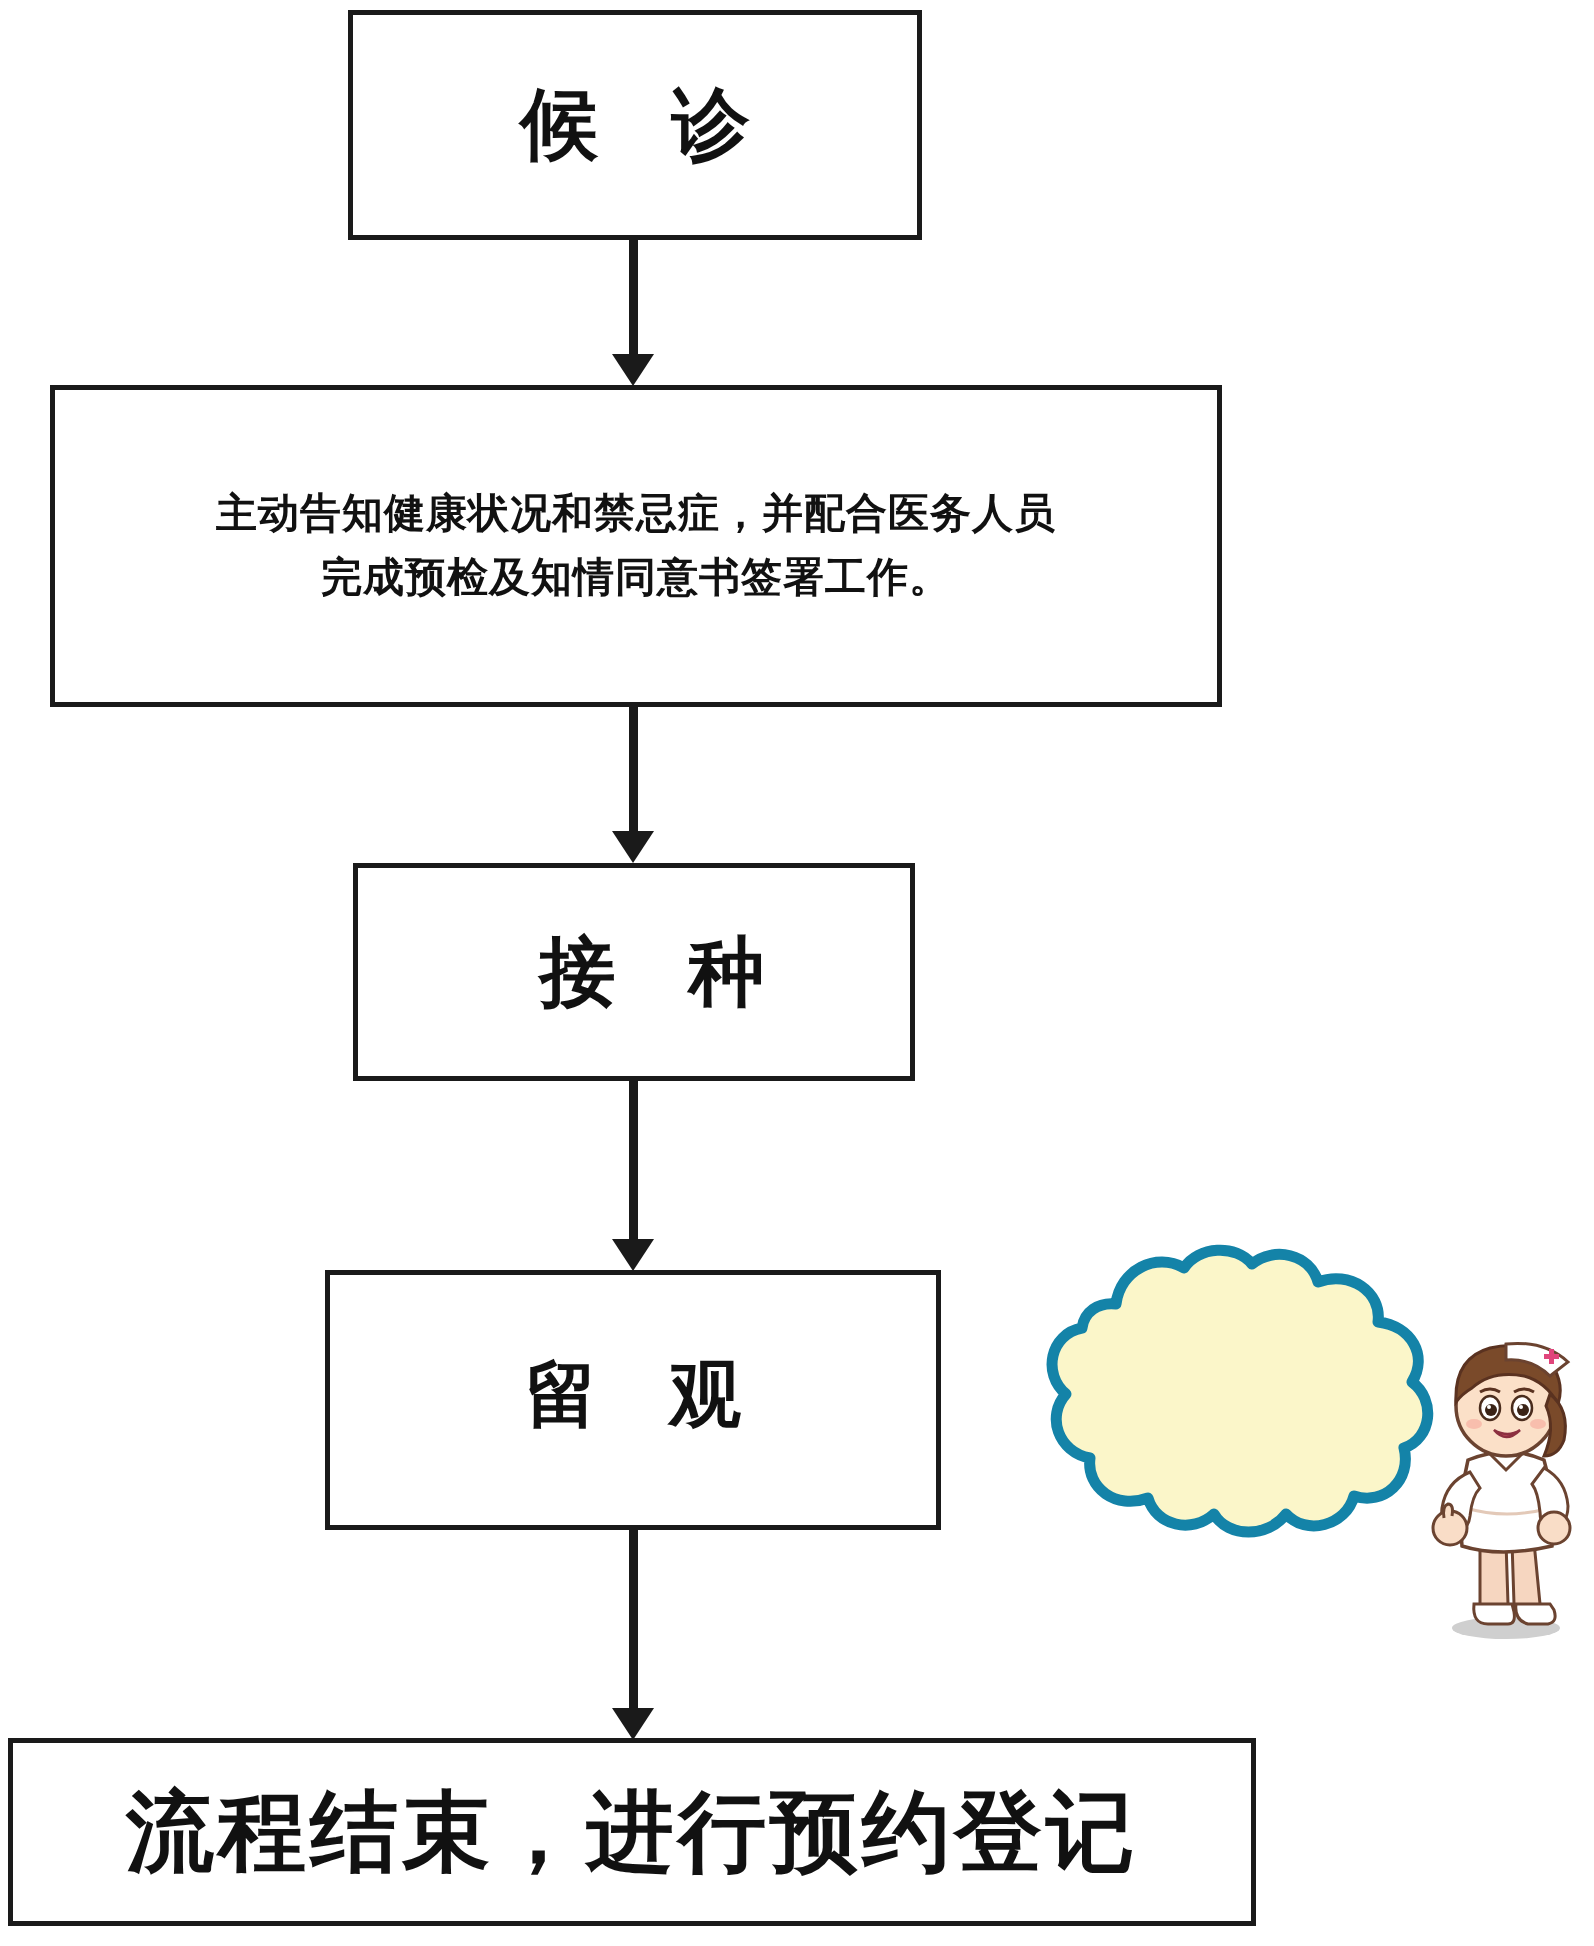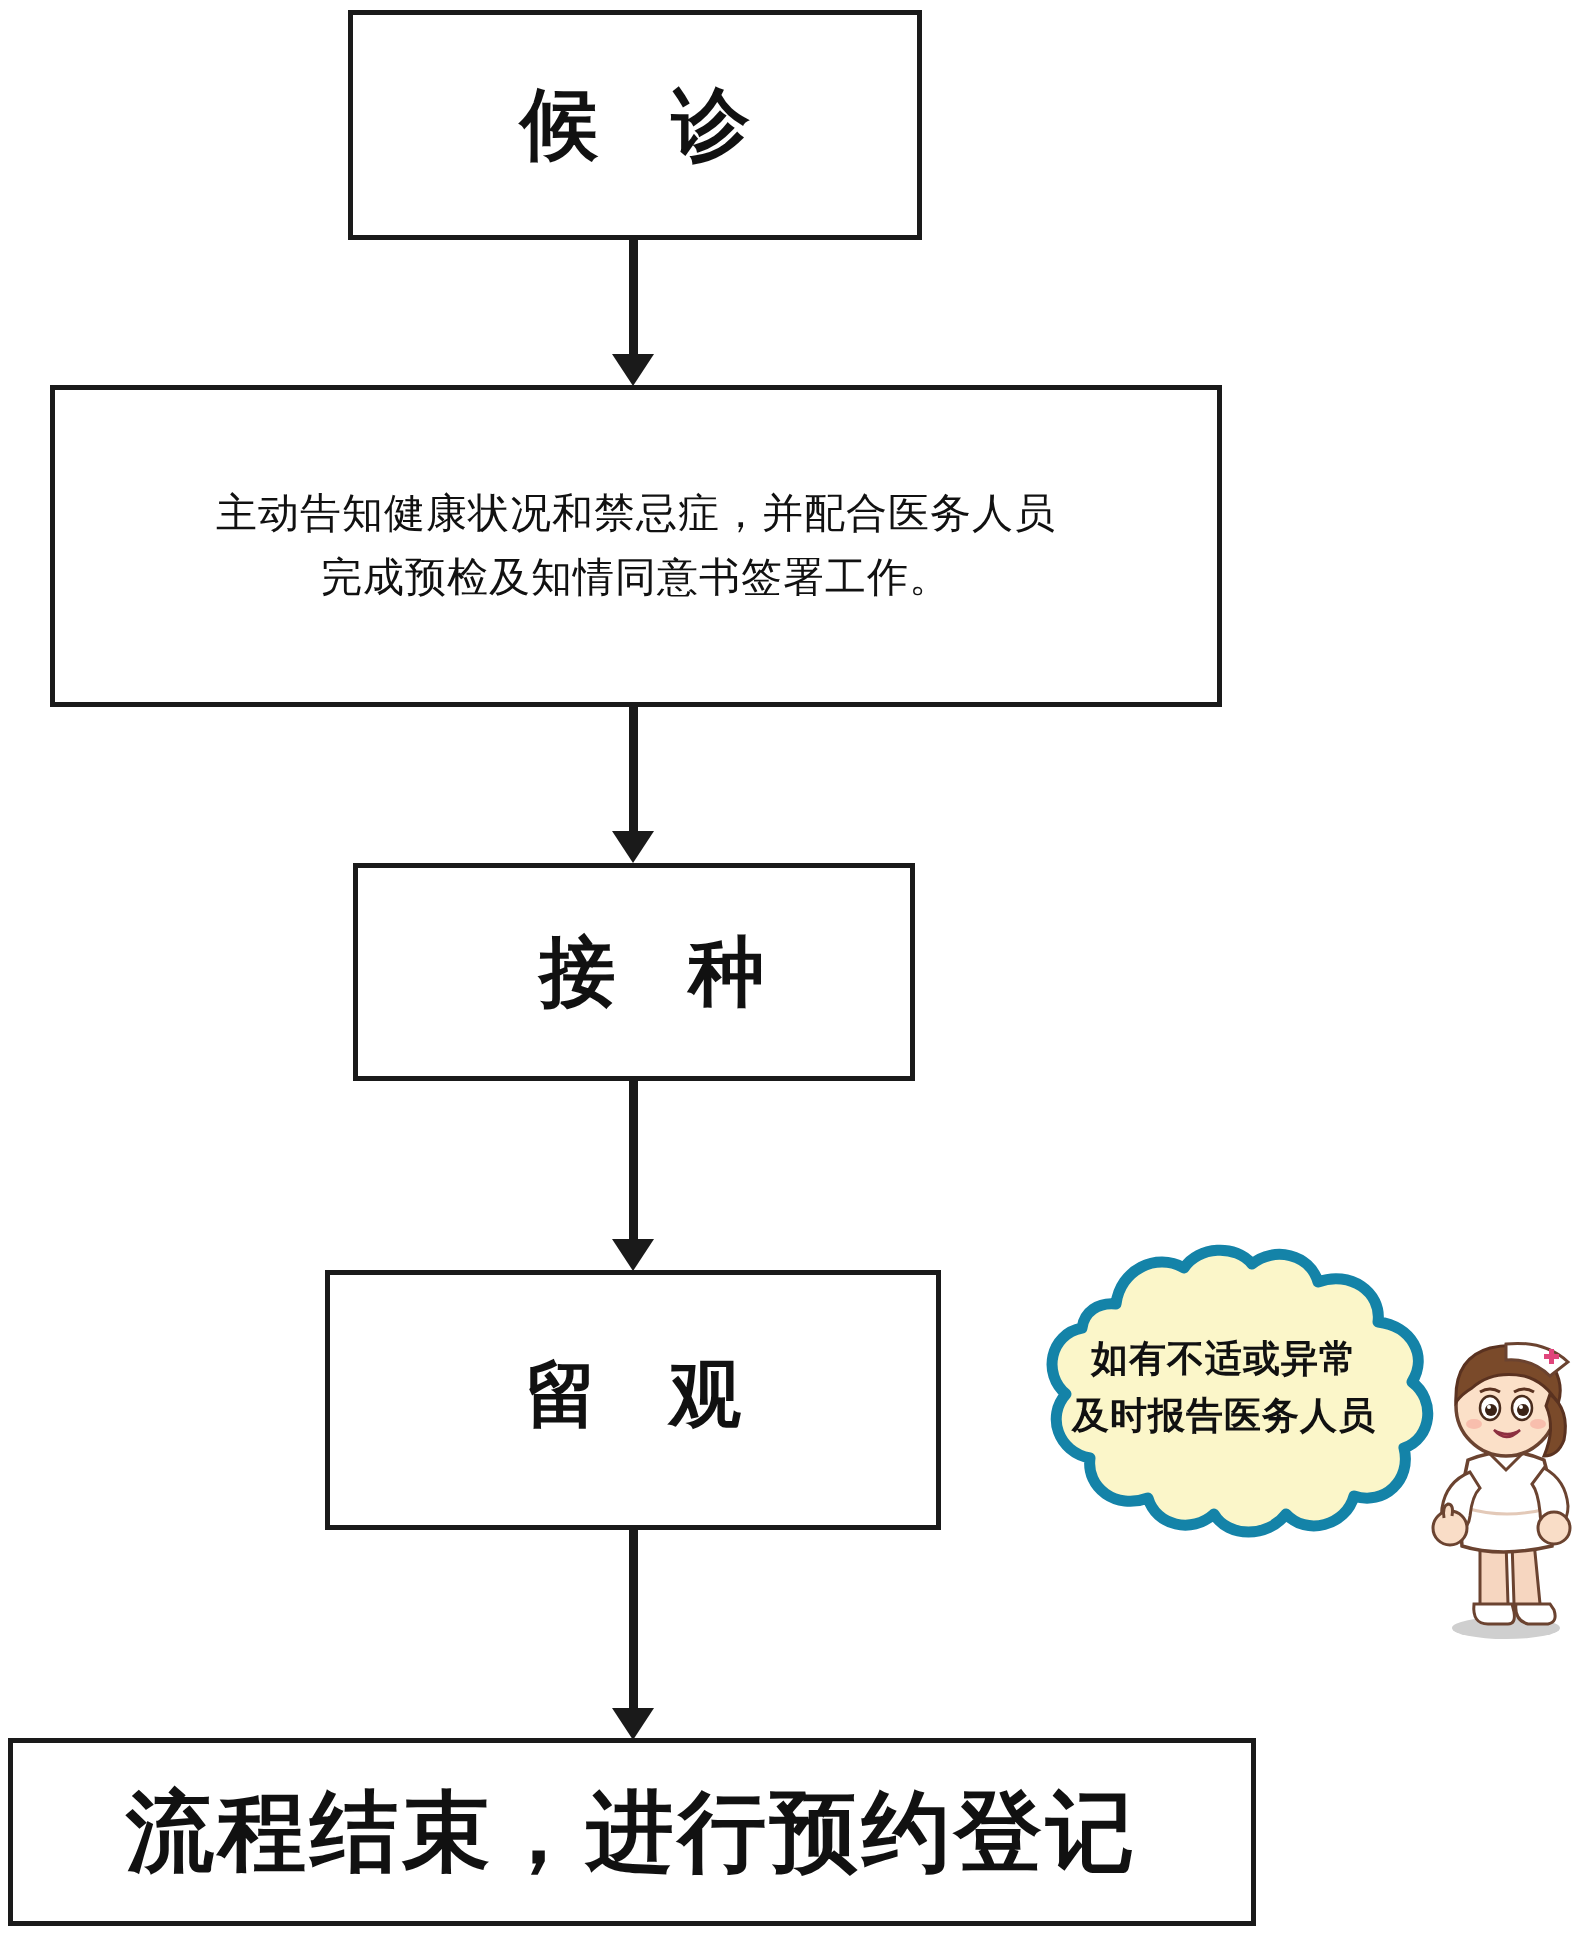--- a/index.html
+++ b/index.html
@@ -35,21 +35,21 @@
     justify-content: center;
   }
   .box .title {
     font-weight: bold;
     line-height: 1.1;
     text-align: center;
     color: #111111;
   }
   .box .sub {
     text-align: center;
-    font-weight: normal;
+    font-weight: bold;
     color: #111111;
   }
 
   
   #node-waiting {
     left: 348px;
     top: 10px;
     width: 574px;
     height: 230px;
   }
@@ -237,24 +237,20 @@
                C448 158 444 196 416 206
                C424 238 396 264 366 254
                C358 284 318 294 298 272
                C280 296 240 296 226 272
                C204 292 168 284 160 256
                C128 268 98 246 102 216
                C70 210 58 174 78 152
                C54 132 62 92 94 86
                C96 70 110 60 128 62 Z" fill="#fbf6c9" stroke="#1483a8" stroke-width="11" stroke-linejoin="round"></path>
     </svg>
-    <div class="cloud-text">
-      <div>如有不适或异常</div>
-      <div>及时报告医务人员</div>
-    </div>
   </div>
 
   <div id="nurse-figure">
     <svg viewBox="0 0 160 310" xmlns="http://www.w3.org/2000/svg">
 
       <ellipse cx="78" cy="296" rx="54" ry="11" fill="#cfcfcf"></ellipse>
 
       <path d="M52 210 L52 272 Q52 282 62 282 L74 282 Q82 282 80 272 L78 210 Z" fill="#f6d6c0" stroke="#6b4330" stroke-width="3"></path>
       <path d="M84 210 L86 272 Q86 282 96 282 L108 282 Q116 282 112 272 L106 210 Z" fill="#f6d6c0" stroke="#6b4330" stroke-width="3"></path>
 

